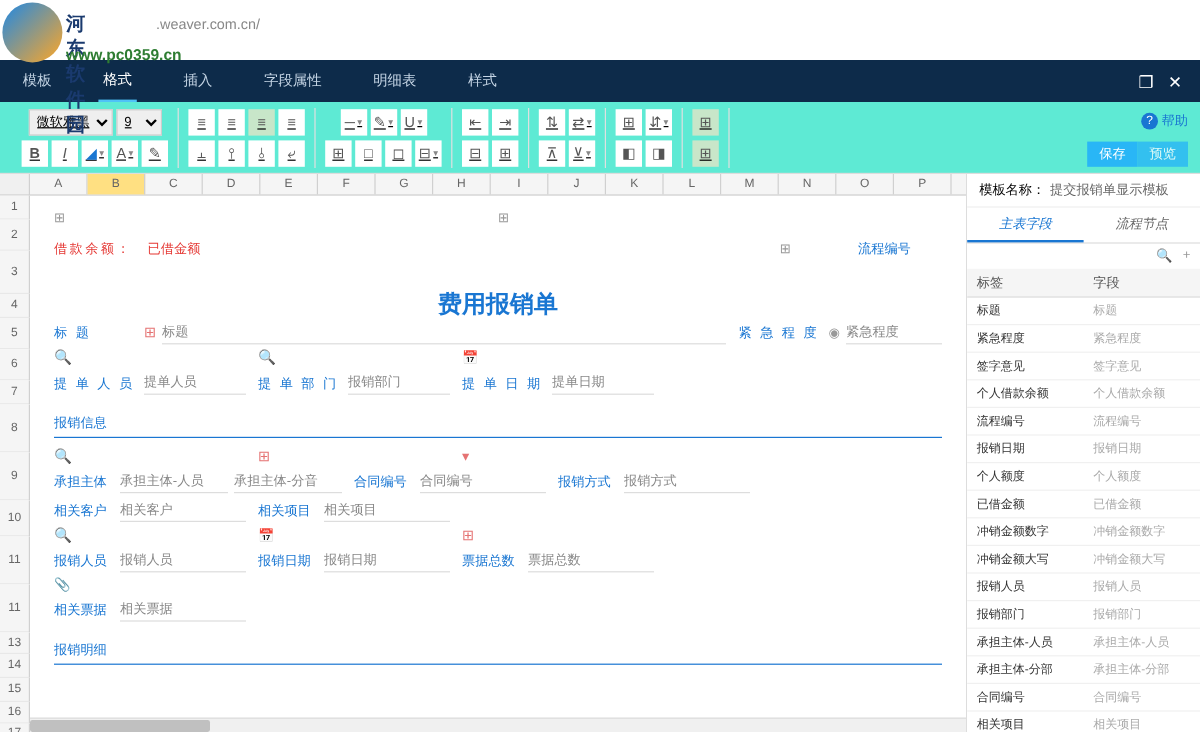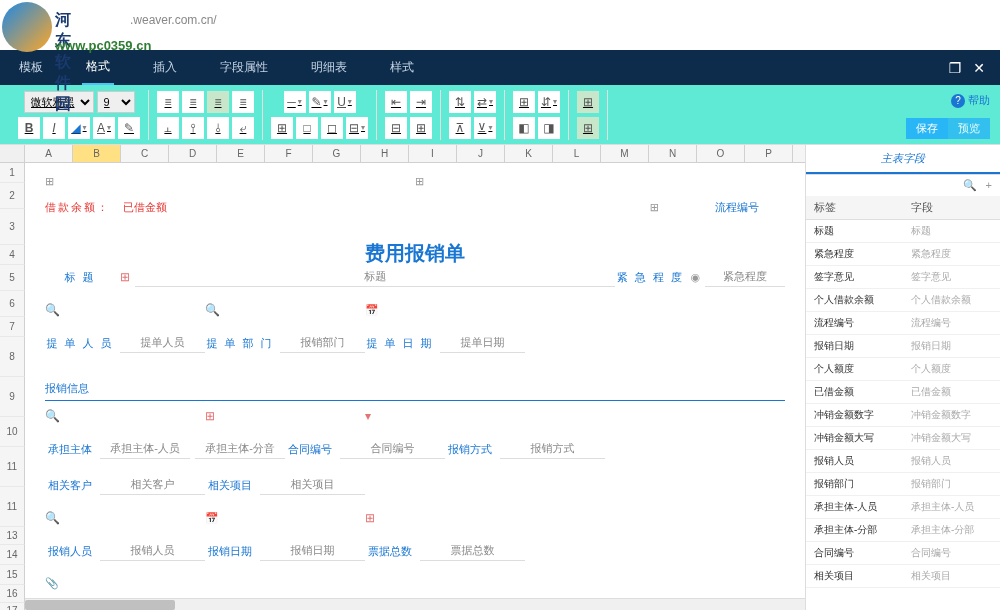--- a/index.html
+++ b/index.html
@@ -39,21 +39,21 @@
 .form-content { position: absolute; top: 0; left: 0; right: 0; padding: 5px 20px; font-size: 11px; }
 .form-row { display: flex; align-items: center; min-height: 26px; gap: 8px; }
 .f-title { text-align: center; color: #1976d2; font-size: 20px; font-weight: bold; margin-top: 20px; }
 .f-subtitle { text-align: center; color: #999; font-size: 10px; margin-bottom: 10px; }
 .f-label { color: #1976d2; font-size: 11px; width: 70px; letter-spacing: 2px; }
 .f-label-red { color: #e53935; }
 .f-val { color: #888; font-size: 11px; border-bottom: 1px solid #ddd; flex: 1; min-width: 80px; padding: 2px 0; }
 .f-icon { color: #e57373; font-size: 12px; }
 .f-icon-gray { color: #999; }
 .section-title { color: #1976d2; font-size: 11px; border-bottom: 1px solid #1976d2; padding: 4px 0; margin: 8px 0; display: inline-block; width: 100%; }
-.field-group { display: flex; margin-bottom: 16px; flex-wrap: wrap; text-align: center; }
+.field-group { display: flex; gap: 10px; margin-bottom: 4px; flex-wrap: wrap; }
 .fg-item { display: flex; align-items: center; gap: 5px; min-width: 160px; }
 .sidebar { width: 195px; border-left: 1px solid #ddd; background: #fff; font-size: 11px; overflow-y: auto; }
 .sb-header { padding: 6px 10px; border-bottom: 1px solid #eee; display: flex; align-items: center; gap: 4px; }
 .sb-tabs { display: flex; border-bottom: 1px solid #ddd; font-style: italic; }
 .sb-tab { flex: 1; text-align: center; padding: 6px; cursor: pointer; color: #666; }
 .sb-tab.active { color: #1976d2; border-bottom: 2px solid #1976d2; }
 .sb-search { display: flex; padding: 4px 8px; justify-content: flex-end; gap: 8px; color: #999; }
 .sb-thead { display: flex; background: #f5f5f5; border-bottom: 1px solid #ddd; }
 .sb-th { flex: 1; padding: 4px 8px; font-size: 11px; color: #555; }
 .sb-row { display: flex; border-bottom: 1px solid #f0f0f0; }
@@ -354,22 +354,27 @@
         <div class="section-title">报销明细</div>
         
       </div>
     </div>
     <div class="scrollbar-h">
       <div class="scroll-thumb"></div>
     </div>
   </div>
 
   <div class="sidebar">
+    <div class="sb-header">
+      <span>模板名称：</span>
+      <span style="color:#666">提交报销单显示模板</span>
+    </div>
     <div class="sb-tabs">
       <div class="sb-tab active">主表字段</div>
+      <div class="sb-tab">流程节点</div>
     </div>
     <div class="sb-search">
       <span>🔍</span>
       <span>+</span>
     </div>
     <div class="sb-thead">
       <div class="sb-th">标签</div>
       <div class="sb-th">字段</div>
     </div>
     <div id="sb-rows">

